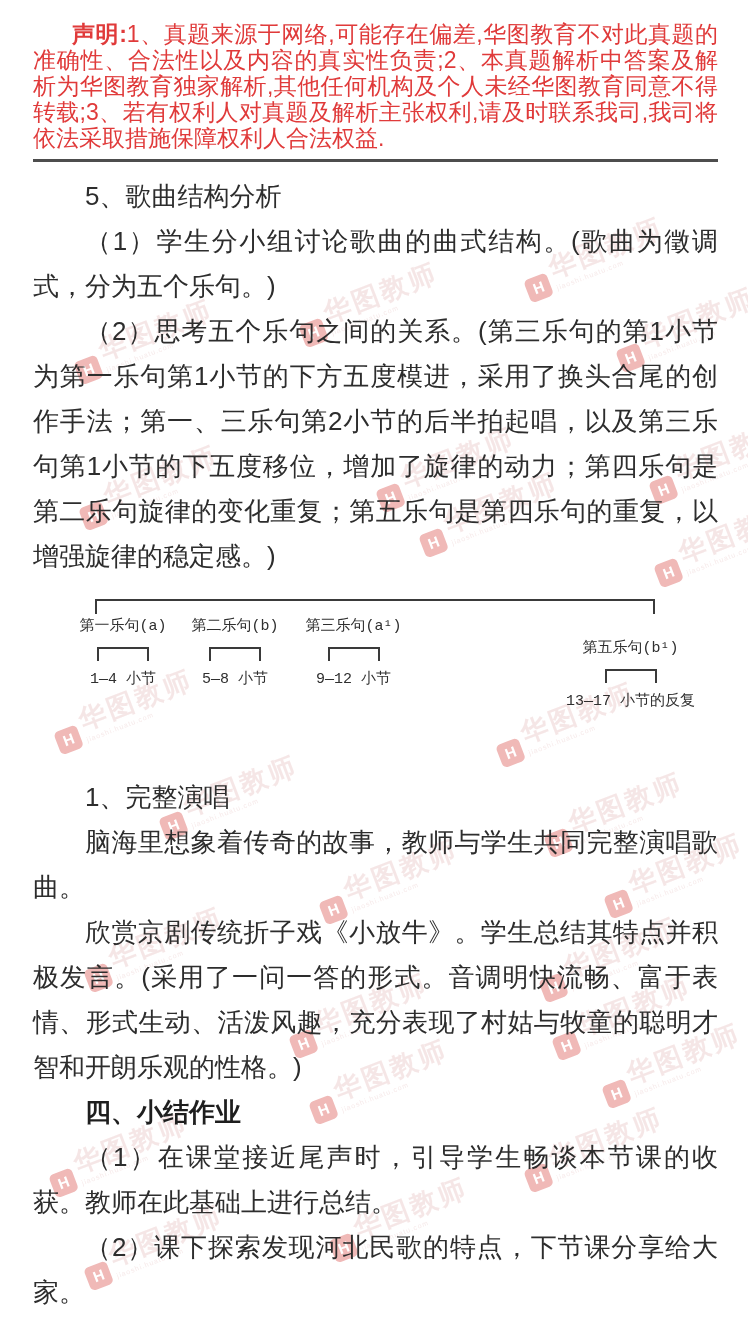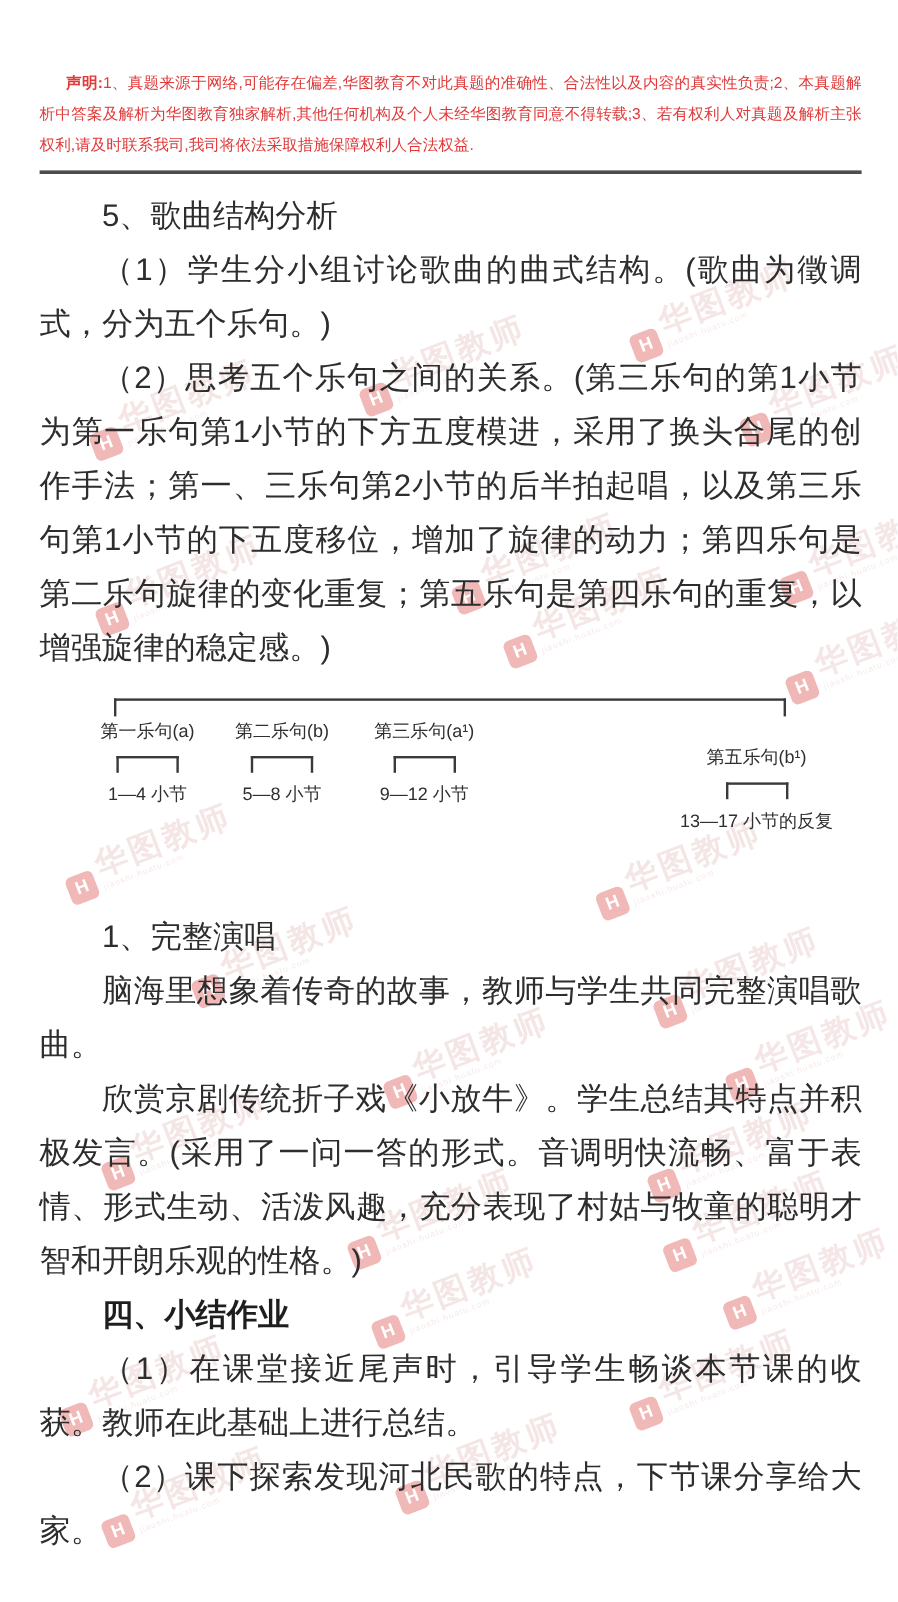--- a/index.html
+++ b/index.html
@@ -46,22 +46,22 @@
     font-size: 7px;
     letter-spacing: 1px;
     margin-top: 2px;
     opacity: 0.9;
   }
 
   
   .content-layer { position: relative; z-index: 1; }
   .disclaimer {
     margin: 0;
-    padding: 56px 30px 8px 33px;
-    font-size: 13px;
+    padding: 21px 30px 8px 33px;
+    font-size: 23px;
     line-height: 26px;
     text-indent: 1.7em;
     text-align: justify;
     color: #e03a3a;
     border-radius: 17px;
   }
   .disclaimer b { font-weight: bold; }
   .separator {
     margin: 0 30px 0 33px;
     border-top: 3px solid #4d4d4d;
@@ -104,20 +104,21 @@
   .dcol-0 { left: 40px;  width: 100px; }
   .dcol-1 { left: 152px; width: 100px; }
   .dcol-2 { left: 268px; width: 105px; }
   .dcol-3 { left: 385px; width: 110px; }
   .dcol-4 { left: 505px; width: 185px; margin-top: 22px; }
   .phrase-label, .measure-label {
     font-size: 15px;
     line-height: 18px;
     color: #2f2f2f;
     white-space: nowrap;
+    font-family: Liberation Mono, monospace;
   }
   .small-bracket {
     width: 52px;
     height: 14px;
     margin: 11px auto 10px;
     border: 2px solid #3a3a3a;
     border-bottom: none;
     box-sizing: border-box;
   }
 </style>

